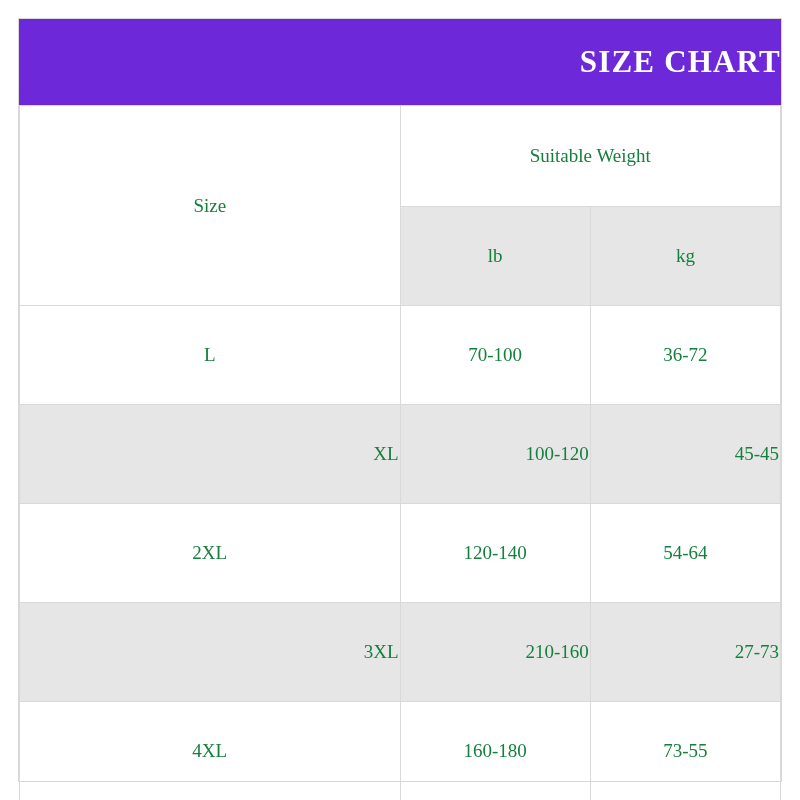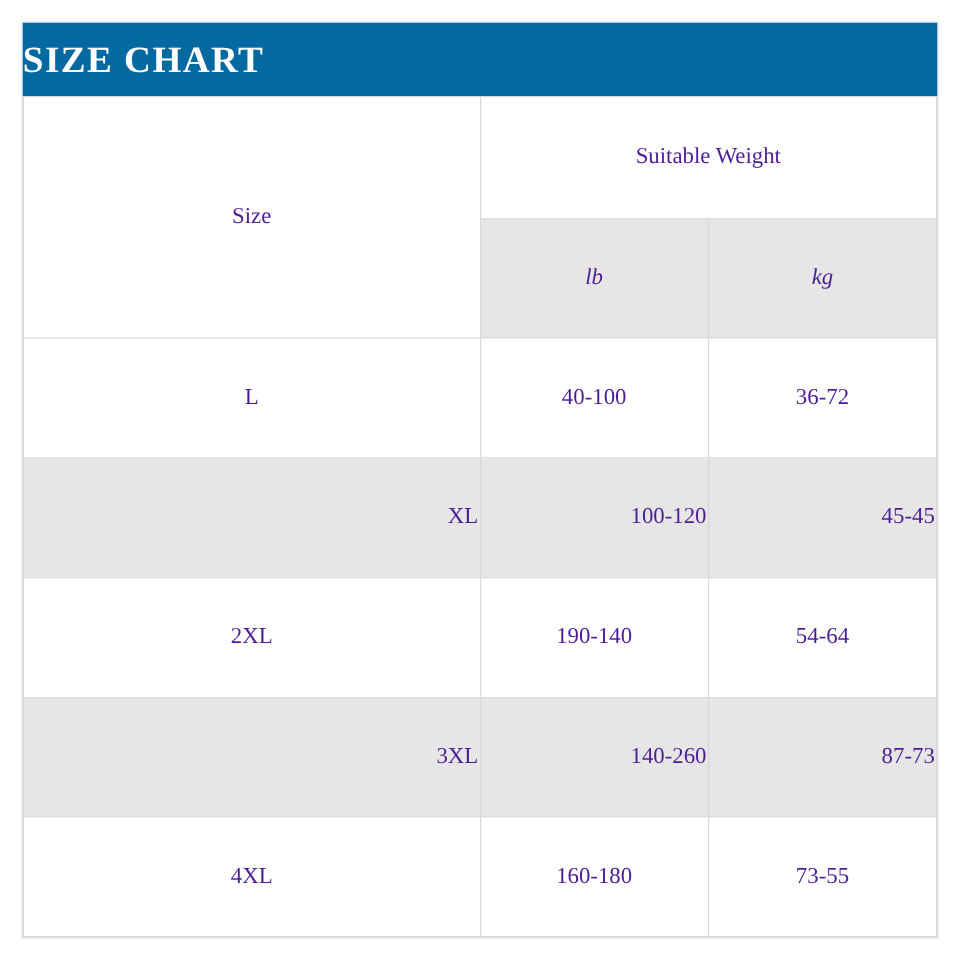--- a/index.html
+++ b/index.html
@@ -27,64 +27,63 @@
     top: 18px;
     width: 764px;
     height: 764px;
     border: 1px solid #d8d8d8;
     box-sizing: border-box;
     background: #ffffff;
     display: flex;
     flex-direction: column;
   }
   .title-bar {
-    background: #0369a1;
+    background: #6d28d9;
     color: #ffffff;
-    height: 61px;
+    height: 86px;
     display: flex;
     align-items: center;
-    justify-content: flex-start;
+    justify-content: flex-end;
     flex: 0 0 auto;
   }
   .title-bar .title-text {
     font-family: "Liberation Serif", serif;
     font-size: 31px;
     font-weight: bold;
     letter-spacing: 1.2px;
   }
   table.size-table {
     border-collapse: collapse;
     width: 100%;
     table-layout: fixed;
     flex: 1 1 auto;
   }
   table.size-table td {
     border: 1px solid #d9d9d9;
     text-align: center;
     vertical-align: middle;
     font-family: "Liberation Serif", serif;
     font-size: 19px;
-    color: #4c1d95;
+    color: #15803d;
   }
   td.col-size { width: 254px; }
   td.col-lb   { width: 254px; }
   td.col-kg   { width: 254px; }
 
   .cell-size-head {
     font-size: 20px;
   }
   .cell-weight-head {
     font-size: 21px;
     height: 98px;
   }
   .cell-unit {
     background: #e6e6e6;
     font-size: 20px;
     height: 96px;
-    font-style: italic;
   }
   tr.row-shaded td {
     background: #e6e6e6;
     text-align: right;
   }
   tr.data-row td {
     height: 96px;
   }
   .label-strong {
     font-size: 20px;
@@ -106,40 +105,40 @@
           <td class="col-size cell-size-head" rowspan="2">Size</td>
           <td class="col-lb cell-weight-head" colspan="2">Suitable Weight</td>
         </tr>
         <tr>
           <td class="col-lb cell-unit">lb</td>
           <td class="col-kg cell-unit">kg</td>
         </tr>
 
         <tr class="data-row">
           <td class="col-size label-strong">L</td>
-          <td class="col-lb">40-100</td>
+          <td class="col-lb">70-100</td>
           <td class="col-kg">36-72</td>
         </tr>
 
         <tr class="data-row row-shaded">
           <td class="col-size label-strong">XL</td>
           <td class="col-lb">100-120</td>
           <td class="col-kg">45-45</td>
         </tr>
 
         <tr class="data-row">
           <td class="col-size label-strong">2XL</td>
-          <td class="col-lb">190-140</td>
+          <td class="col-lb">120-140</td>
           <td class="col-kg">54-64</td>
         </tr>
 
         <tr class="data-row row-shaded">
           <td class="col-size label-strong">3XL</td>
-          <td class="col-lb">140-260</td>
-          <td class="col-kg">87-73</td>
+          <td class="col-lb">210-160</td>
+          <td class="col-kg">27-73</td>
         </tr>
 
         <tr class="data-row">
           <td class="col-size label-strong">4XL</td>
           <td class="col-lb">160-180</td>
           <td class="col-kg">73-55</td>
         </tr>
       </tbody>
     </table>
 

